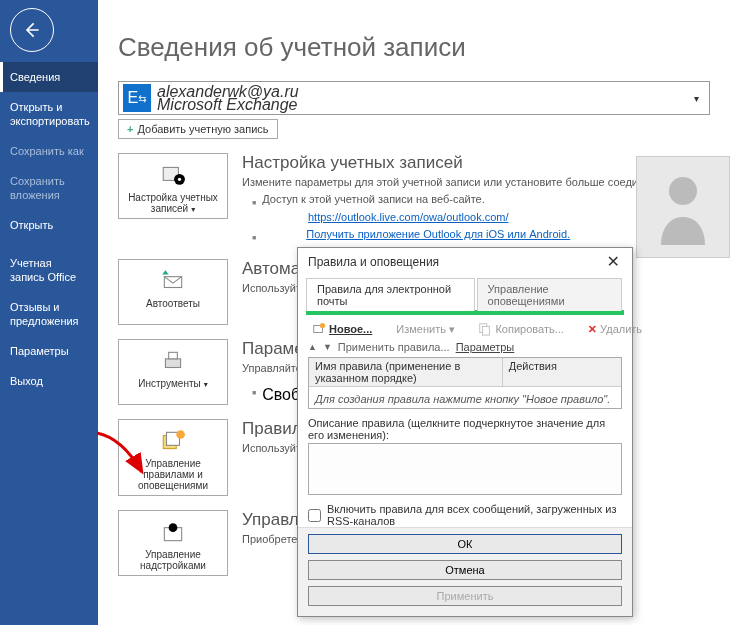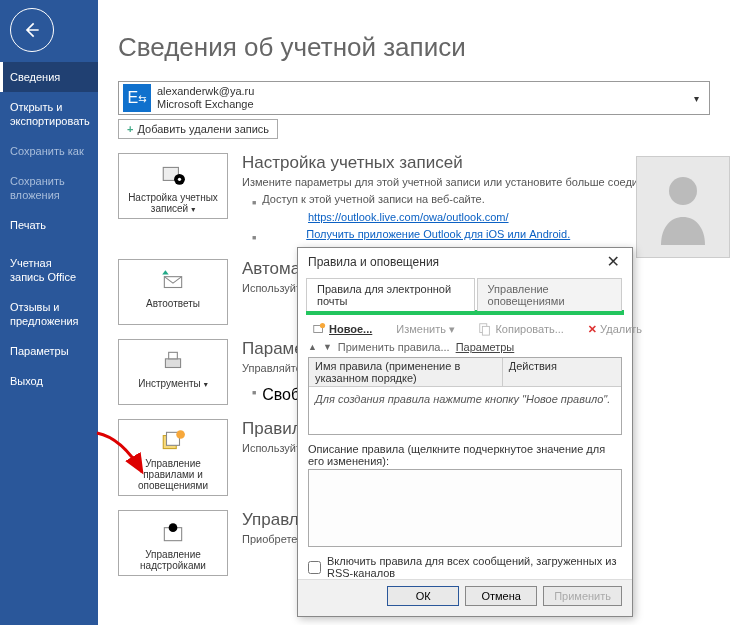--- a/index.html
+++ b/index.html
@@ -11,21 +11,21 @@
   .sb-item { padding: 8px 10px; line-height: 14px; cursor: pointer; }
   .sb-item.active { background: #204072; border-left: 3px solid #fff; padding-left: 7px; }
   .sb-item.dim { color: #a9bedb; }
   .sb-sep { height: 8px; }
 
   .main { position: absolute; left: 98px; top: 0; right: 0; bottom: 0; background: #fff; padding: 0 20px; }
   .page-title { font-size: 26px; font-weight: 300; color: #666; margin: 32px 0 18px 0; }
 
   .acct-box { border: 1px solid #999; display: flex; align-items: center; padding: 2px 4px; position: relative; }
   .acct-icon { width: 28px; height: 28px; background: #1071cd; display: flex; align-items: center; justify-content: center; color: #fff; font-size: 16px; margin-right: 6px; }
-  .acct-text { font-size: 11px; color: #333; line-height: 13px; }
+  .acct-text { font-size: 16px; color: #333; line-height: 13px; font-style: italic; }
   .acct-drop { margin-left: auto; margin-right: 6px; font-size: 10px; color: #333; }
   .add-acct { display: inline-block; border: 1px solid #aaa; padding: 3px 8px; font-size: 11px; color: #333; margin-top: 4px; cursor: pointer; }
   .add-acct .plus { color: #4a8; margin-right: 4px; font-weight: bold; }
 
   .row { display: flex; margin-top: 14px; align-items: flex-start; }
   .big-btn { width: 110px; min-height: 66px; border: 1px solid #aaa; text-align: center; padding: 8px 4px 4px 4px; font-size: 10px; color: #333; cursor: pointer; display: flex; flex-direction: column; align-items: center; }
   .big-btn .ico { width: 26px; height: 26px; margin-bottom: 4px; }
   .big-btn .drop { font-size: 8px; margin-left: 3px; }
   .section { margin-left: 14px; flex: 1; }
   .sec-title { font-size: 17px; font-weight: 300; color: #555; }
@@ -61,60 +61,60 @@
   .grid-head .c1 { flex: 1.7; padding: 2px 6px; border-right: 1px solid #ccc; }
   .grid-head .c2 { flex: 1; padding: 2px 6px; }
   .grid-empty { text-align: left; padding: 6px; color: #555; font-style: italic; }
 
   .dlg-desc-label { margin: 8px 10px 2px 10px; }
   .dlg-desc-box { margin: 0 10px; border: 1px solid #aaa; height: 94px; background: #fdfdfd; }
 
   .dlg-chk { display: flex; align-items: center; margin: 8px 10px 0 10px; font-size: 11px; }
   .dlg-chk input { margin-right: 6px; }
 
-  .dlg-foot { margin-top: auto; display: flex; justify-content: flex-end; gap: 6px; padding: 6px 10px 10px 10px; background: #f1f1f1; border-top: 1px solid #ddd; }
+  .dlg-foot { margin-top: auto; display: flex; justify-content: flex-end; gap: 6px; padding: 6px 10px 10px 10px; background: #f1f1f1; border-top: 1px solid #ddd; flex-direction: column; }
   .dlg-foot button { min-width: 72px; padding: 3px 10px; font-size: 11px; border: 1px solid #888; background: #e9e9e9; cursor: pointer; }
   .dlg-foot button.ok { background: #e9e9e9; border: 1px solid #2a579a; }
   .dlg-foot button.dis { color: #aaa; } 
 </style>
 </head>
 <body>
 
 <div class="titlebar">Исходящие - alexcl1982@gmail.com</div>
 
 <div class="sidebar">
   <div class="back-btn">
     <svg viewBox="0 0 24 24">
         <path d="M14 4l-8 8 8 8M6 12h14"></path>
       </svg>
   </div>
   <div class="sb-item active">Сведения</div>
   <div class="sb-item">Открыть и экспортировать</div>
   <div class="sb-item dim">Сохранить как</div>
   <div class="sb-item dim">Сохранить вложения</div>
-  <div class="sb-item">Печать</div>
+  <div class="sb-item">Открыть</div>
   <div class="sb-sep"></div>
   <div class="sb-item">Учетная запись Office</div>
   <div class="sb-item">Отзывы и предложения</div>
   <div class="sb-item">Параметры</div>
   <div class="sb-item">Выход</div>
 </div>
 
 <div class="main">
   <div class="page-title">Сведения об учетной записи</div>
 
   <div class="acct-box">
     <div class="acct-icon">E<span style="font-size:10px">⇆</span></div>
     <div class="acct-text">
       <div>alexanderwk@ya.ru</div>
       <div>Microsoft Exchange</div>
     </div>
     <div class="acct-drop">▾</div>
   </div>
-  <div class="add-acct"><span class="plus">+</span><span>Добавить удалени запись</span></div>
+  <div class="add-acct"><span class="plus">+</span><span>Добавить учетную запись</span></div>
 
   
   <div class="row">
     <div class="big-btn">
       <svg class="ico" viewBox="0 0 24 24">
           <rect x="3" y="5" width="14" height="12" fill="#eee" stroke="#888"></rect>
           <circle cx="18" cy="16" r="5" class="ico-settings"></circle>
           <circle cx="18" cy="16" r="1.5" fill="#fff"></circle>
         </svg>
       <span><span>Настройка учетных записей</span><span class="drop">▾</span></span>

